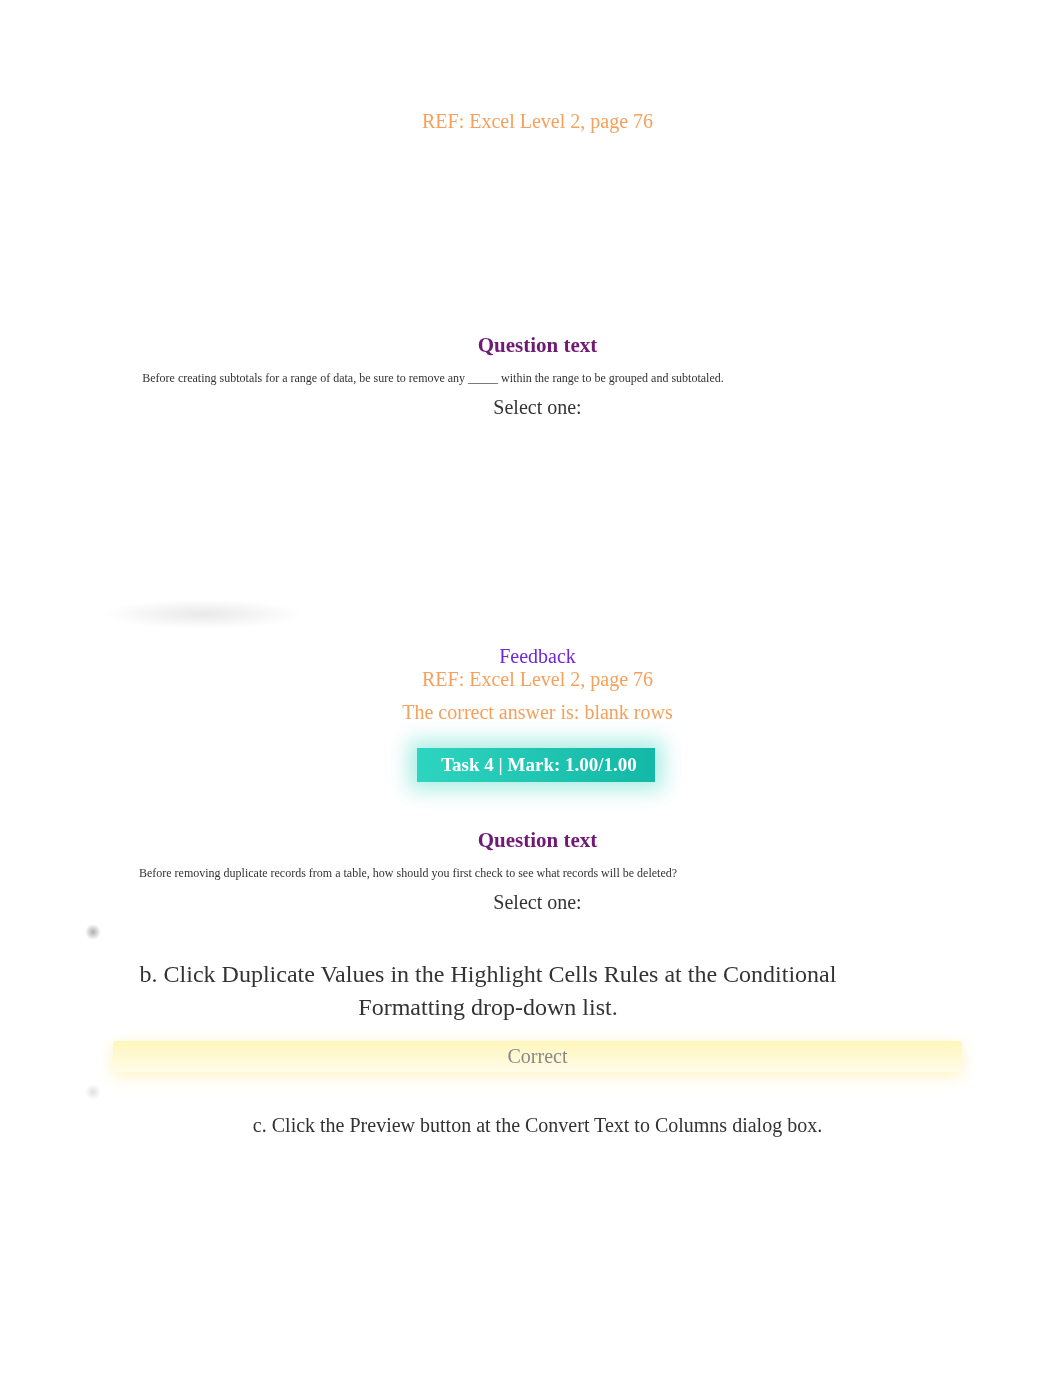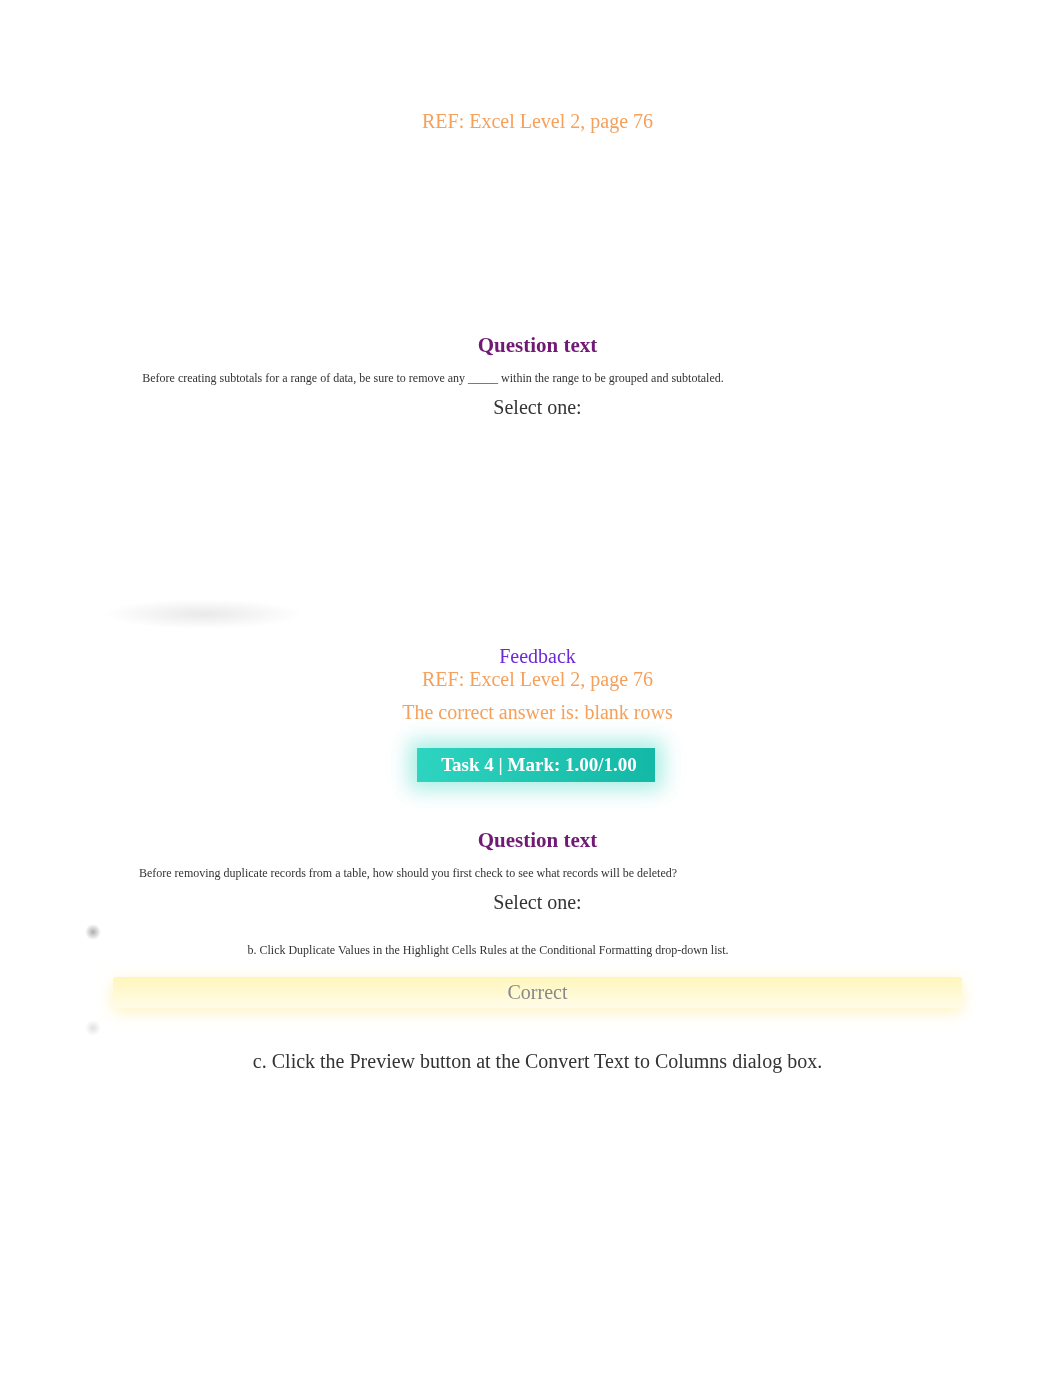--- a/index.html
+++ b/index.html
@@ -111,23 +111,24 @@
       border-radius: 50%;
       background: radial-gradient(circle, rgba(120,120,120,0.6) 0%, rgba(255,255,255,0) 70%);
     }
     .option-text {
       color: #333;
       font-size: 20px;
       line-height: 1.35;
     }
     .option-text-long {
       color: #333;
-      font-size: 12px;
+      font-size: 24px;
       line-height: 1.35;
       max-width: 750px;
+      margin-top: 16px;
     }
     .correct-label {
       color: #888;
       font-size: 20px;
       padding: 4px 0;
       background: linear-gradient(to bottom, rgba(255,245,180,0.9), rgba(255,245,180,0.3));
       box-shadow: 0 4px 15px rgba(255,235,150,0.6);
       border-radius: 3px;
       display: block;
       width: 100%;

